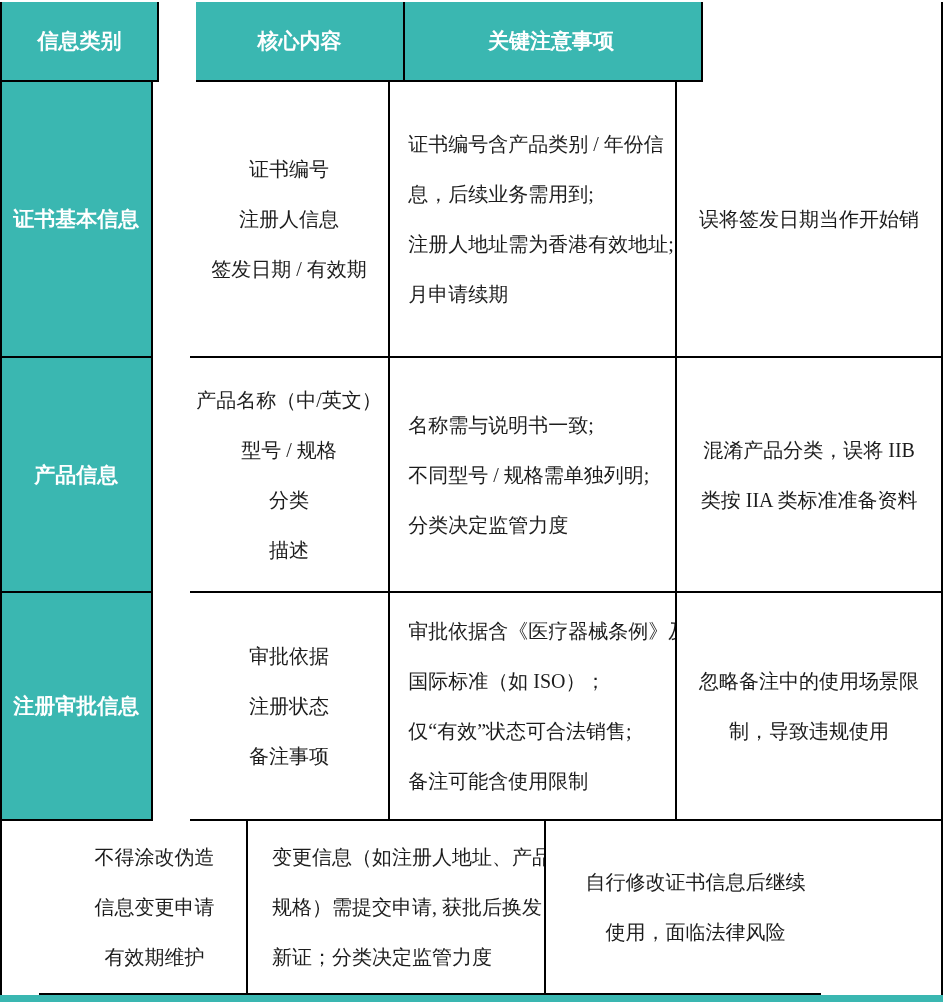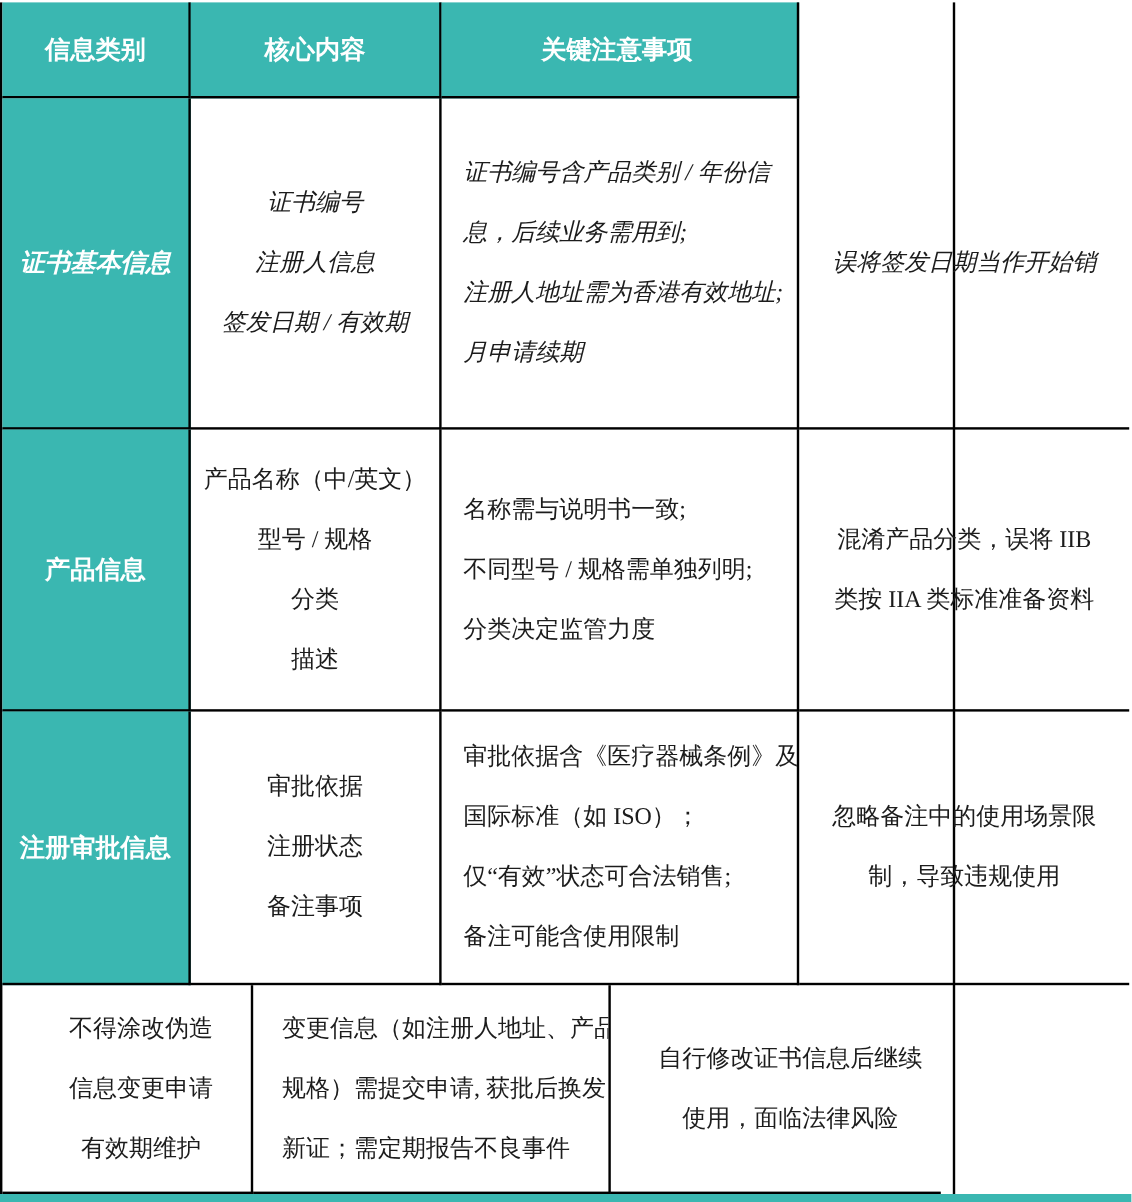--- a/index.html
+++ b/index.html
@@ -16,41 +16,41 @@
     position: relative;
     width: 943px;
     height: 1002px;
     background: #ffffff;
     overflow: hidden;
   }
   .tbl {
     position: absolute;
     top: 2px;
     left: 0;
-    width: 796px;
+    width: 943px;
     border-left: 2px solid var(--border);
     border-right: 2px solid var(--border);
   }
   .trow { display: flex; width: 939px; }
   .cell {
     border-right: 2px solid var(--border);
     border-bottom: 2px solid var(--border);
     display: flex;
     flex-direction: column;
     justify-content: center;
     align-items: center;
     overflow: hidden;
   }
   .cell.last { border-right: none; }
   .c1 { width: 157px; }
-  .c2 { width: 209px; }
+  .c2 { width: 209px; margin-left: 37px; }
   .c3 { width: 298px; align-items: flex-start; padding-left: 18px; padding-right: 6px; }
   .c4 { width: 275px; }
   .h80  { height: 80px; }
-  .h276 { height: 276px; font-style: italic; }
+  .h276 { height: 276px; }
   .h235 { height: 235px; }
   .h228 { height: 228px; }
   .h174 { height: 174px; padding-left: 24px; }
   .head, .cat {
     background: var(--accent);
     color: #ffffff;
     font-weight: bold;
     font-size: 21px;
     text-align: center;
   }
@@ -139,21 +139,21 @@
 
     <div class="trow">
       <div class="cell c2 h174">
         <div class="line">不得涂改伪造</div>
         <div class="line">信息变更申请</div>
         <div class="line">有效期维护</div>
       </div>
       <div class="cell c3 h174">
         <div class="line">变更信息（如注册人地址、产品</div>
         <div class="line">规格）需提交申请, 获批后换发</div>
-        <div class="line">新证；需定期报告不良事件</div>
+        <div class="line">新证；分类决定监管力度</div>
       </div>
       <div class="cell c4 h174 last">
         <div class="line">自行修改证书信息后继续</div>
         <div class="line">使用，面临法律风险</div>
       </div>
     </div>
 
   </div>
 
   <div class="strip" style="position:absolute;left:0;bottom:0;"></div>

